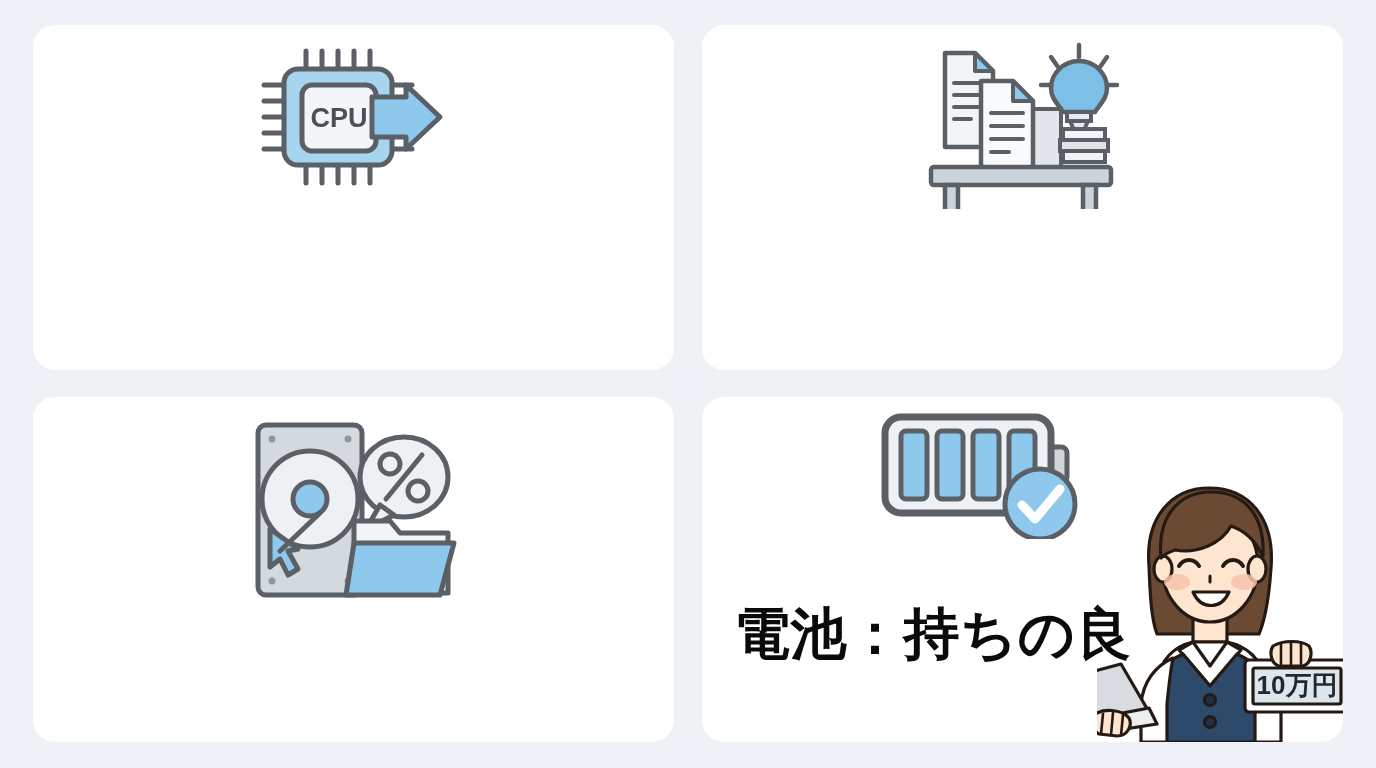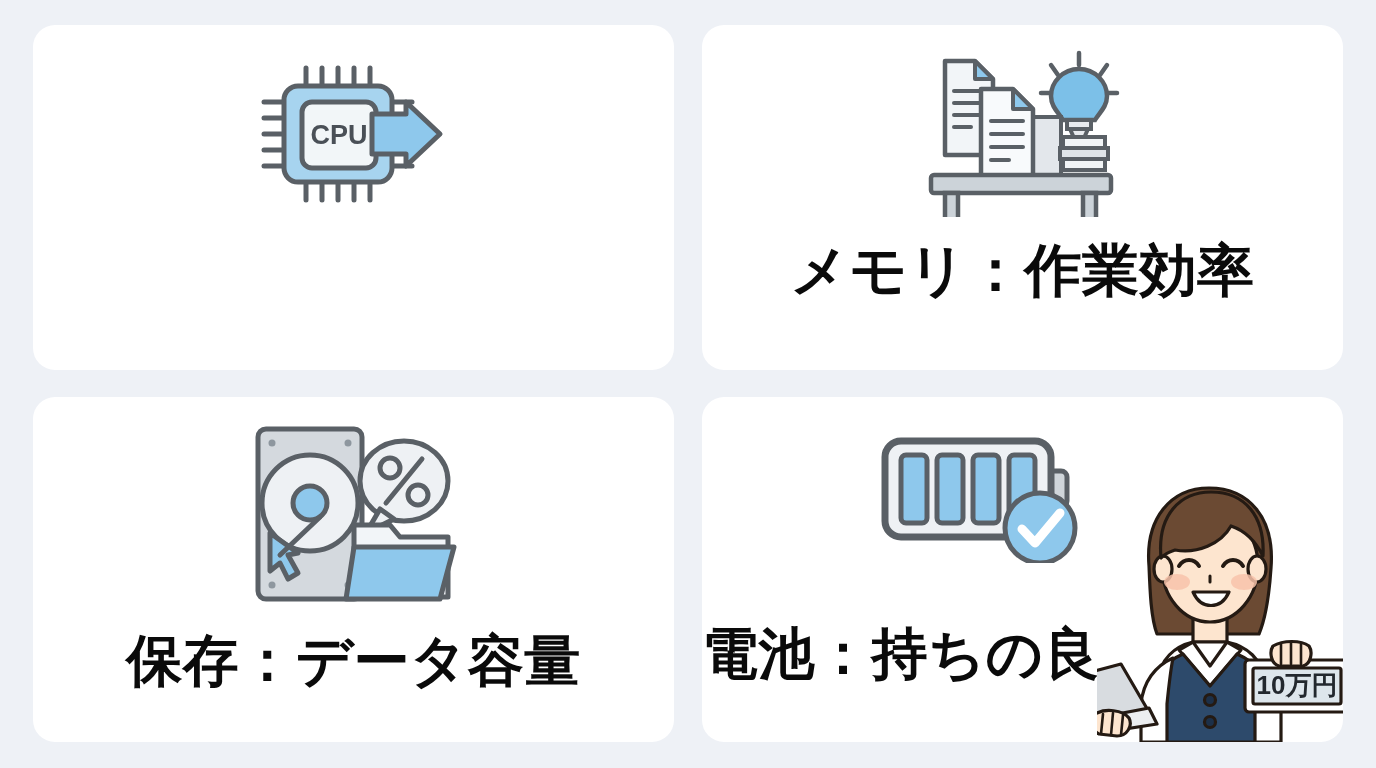--- a/index.html
+++ b/index.html
@@ -33,21 +33,20 @@
     overflow: hidden;
     display: flex;
     flex-direction: column;
     align-items: center;
     justify-content: flex-start;
   }
   .icon-zone {
     flex: 0 0 auto;
     height: 205px;
     display: flex;
-    align-items: center;
     justify-content: center;
     width: 100%;
     padding-top: 12px;
     box-sizing: border-box;
   }
   .card-label {
     font-size: 57px;
     font-weight: 700;
     color: #0a0a0a;
     letter-spacing: 0.5px;
@@ -55,22 +54,23 @@
     white-space: nowrap;
     text-align: center;
     width: 100%;
     box-sizing: border-box;
   }
   .card-3 .card-label, .card-4 .card-label { font-size: 56px; }
   .card-1 .card-label { margin-top: 12px; }
   .card-2 .card-label { margin-top: 14px; }
   .card-3 .card-label { margin-top: 18px; }
   .card-4 .card-label {
-    margin-top: 36px;
+    margin-top: 16px;
     text-align: left;
+    padding-left: 32px;
   }
   .card-4 .icon-zone {
     justify-content: center;
     padding-right: 60px;
     height: 190px;
   }
   .card-2 .icon-zone { height: 200px; }
   .card-3 .icon-zone { height: 215px; padding-top: 20px; }
 
   
@@ -160,21 +160,20 @@
           <line x1="68" y1="102" x2="100" y2="102"></line>
           <line x1="68" y1="115" x2="86" y2="115"></line>
         </g>
 
         <rect x="8" y="130" width="180" height="18" rx="3" fill="#ccd3d9" stroke="#5a6066" stroke-width="4.5"></rect>
 
         <rect x="22" y="148" width="13" height="44" fill="#ccd3d9" stroke="#5a6066" stroke-width="4.5"></rect>
         <rect x="160" y="148" width="13" height="44" fill="#ccd3d9" stroke="#5a6066" stroke-width="4.5"></rect>
       </svg>
     </div>
-    <div class="card-label">メモリ：作業効率</div>
   </div>
 
   <div class="card card-3">
     <div class="icon-zone">
       <svg class="svg-icon" width="212" height="188" viewBox="0 0 212 188">
 
         <rect x="10" y="8" width="104" height="170" rx="8" fill="#d4d9de" stroke="#5a6066" stroke-width="5"></rect>
         <circle cx="24" cy="22" r="3.5" fill="#8e979f"></circle>
         <circle cx="100" cy="22" r="3.5" fill="#8e979f"></circle>
         <circle cx="24" cy="164" r="3.5" fill="#8e979f"></circle>
@@ -189,21 +188,20 @@
         <ellipse cx="156" cy="60" rx="44" ry="40" fill="#eef1f4" stroke="#5a6066" stroke-width="5"></ellipse>
         <path d="M132 88 L118 112 L146 98 Z" fill="#eef1f4" stroke="#5a6066" stroke-width="5" stroke-linejoin="round"></path>
         <circle cx="142" cy="47" r="10" fill="none" stroke="#5a6066" stroke-width="5"></circle>
         <circle cx="170" cy="74" r="10" fill="none" stroke="#5a6066" stroke-width="5"></circle>
         <line x1="174" y1="38" x2="138" y2="82" stroke="#5a6066" stroke-width="5" stroke-linecap="round"></line>
 
         <path d="M106 104 L142 104 L152 116 L200 116 L200 176 L106 176 Z" fill="#f2f5f8" stroke="#5a6066" stroke-width="5" stroke-linejoin="round"></path>
         <path d="M106 126 L206 126 L192 178 L98 178 Z" fill="#8ec8ec" stroke="#5a6066" stroke-width="5" stroke-linejoin="round"></path>
       </svg>
     </div>
-    <div class="card-label">保存：データ容量</div>
   </div>
 
   <div class="card card-4">
     <div class="icon-zone">
       <svg class="svg-icon" width="232" height="130" viewBox="0 0 232 130">
 
         <rect x="168" y="38" width="22" height="36" rx="6" fill="#cfd5da" stroke="#5a6066" stroke-width="5"></rect>
 
         <rect x="8" y="8" width="166" height="96" rx="16" fill="#eef1f4" stroke="#5a6066" stroke-width="7"></rect>
 

